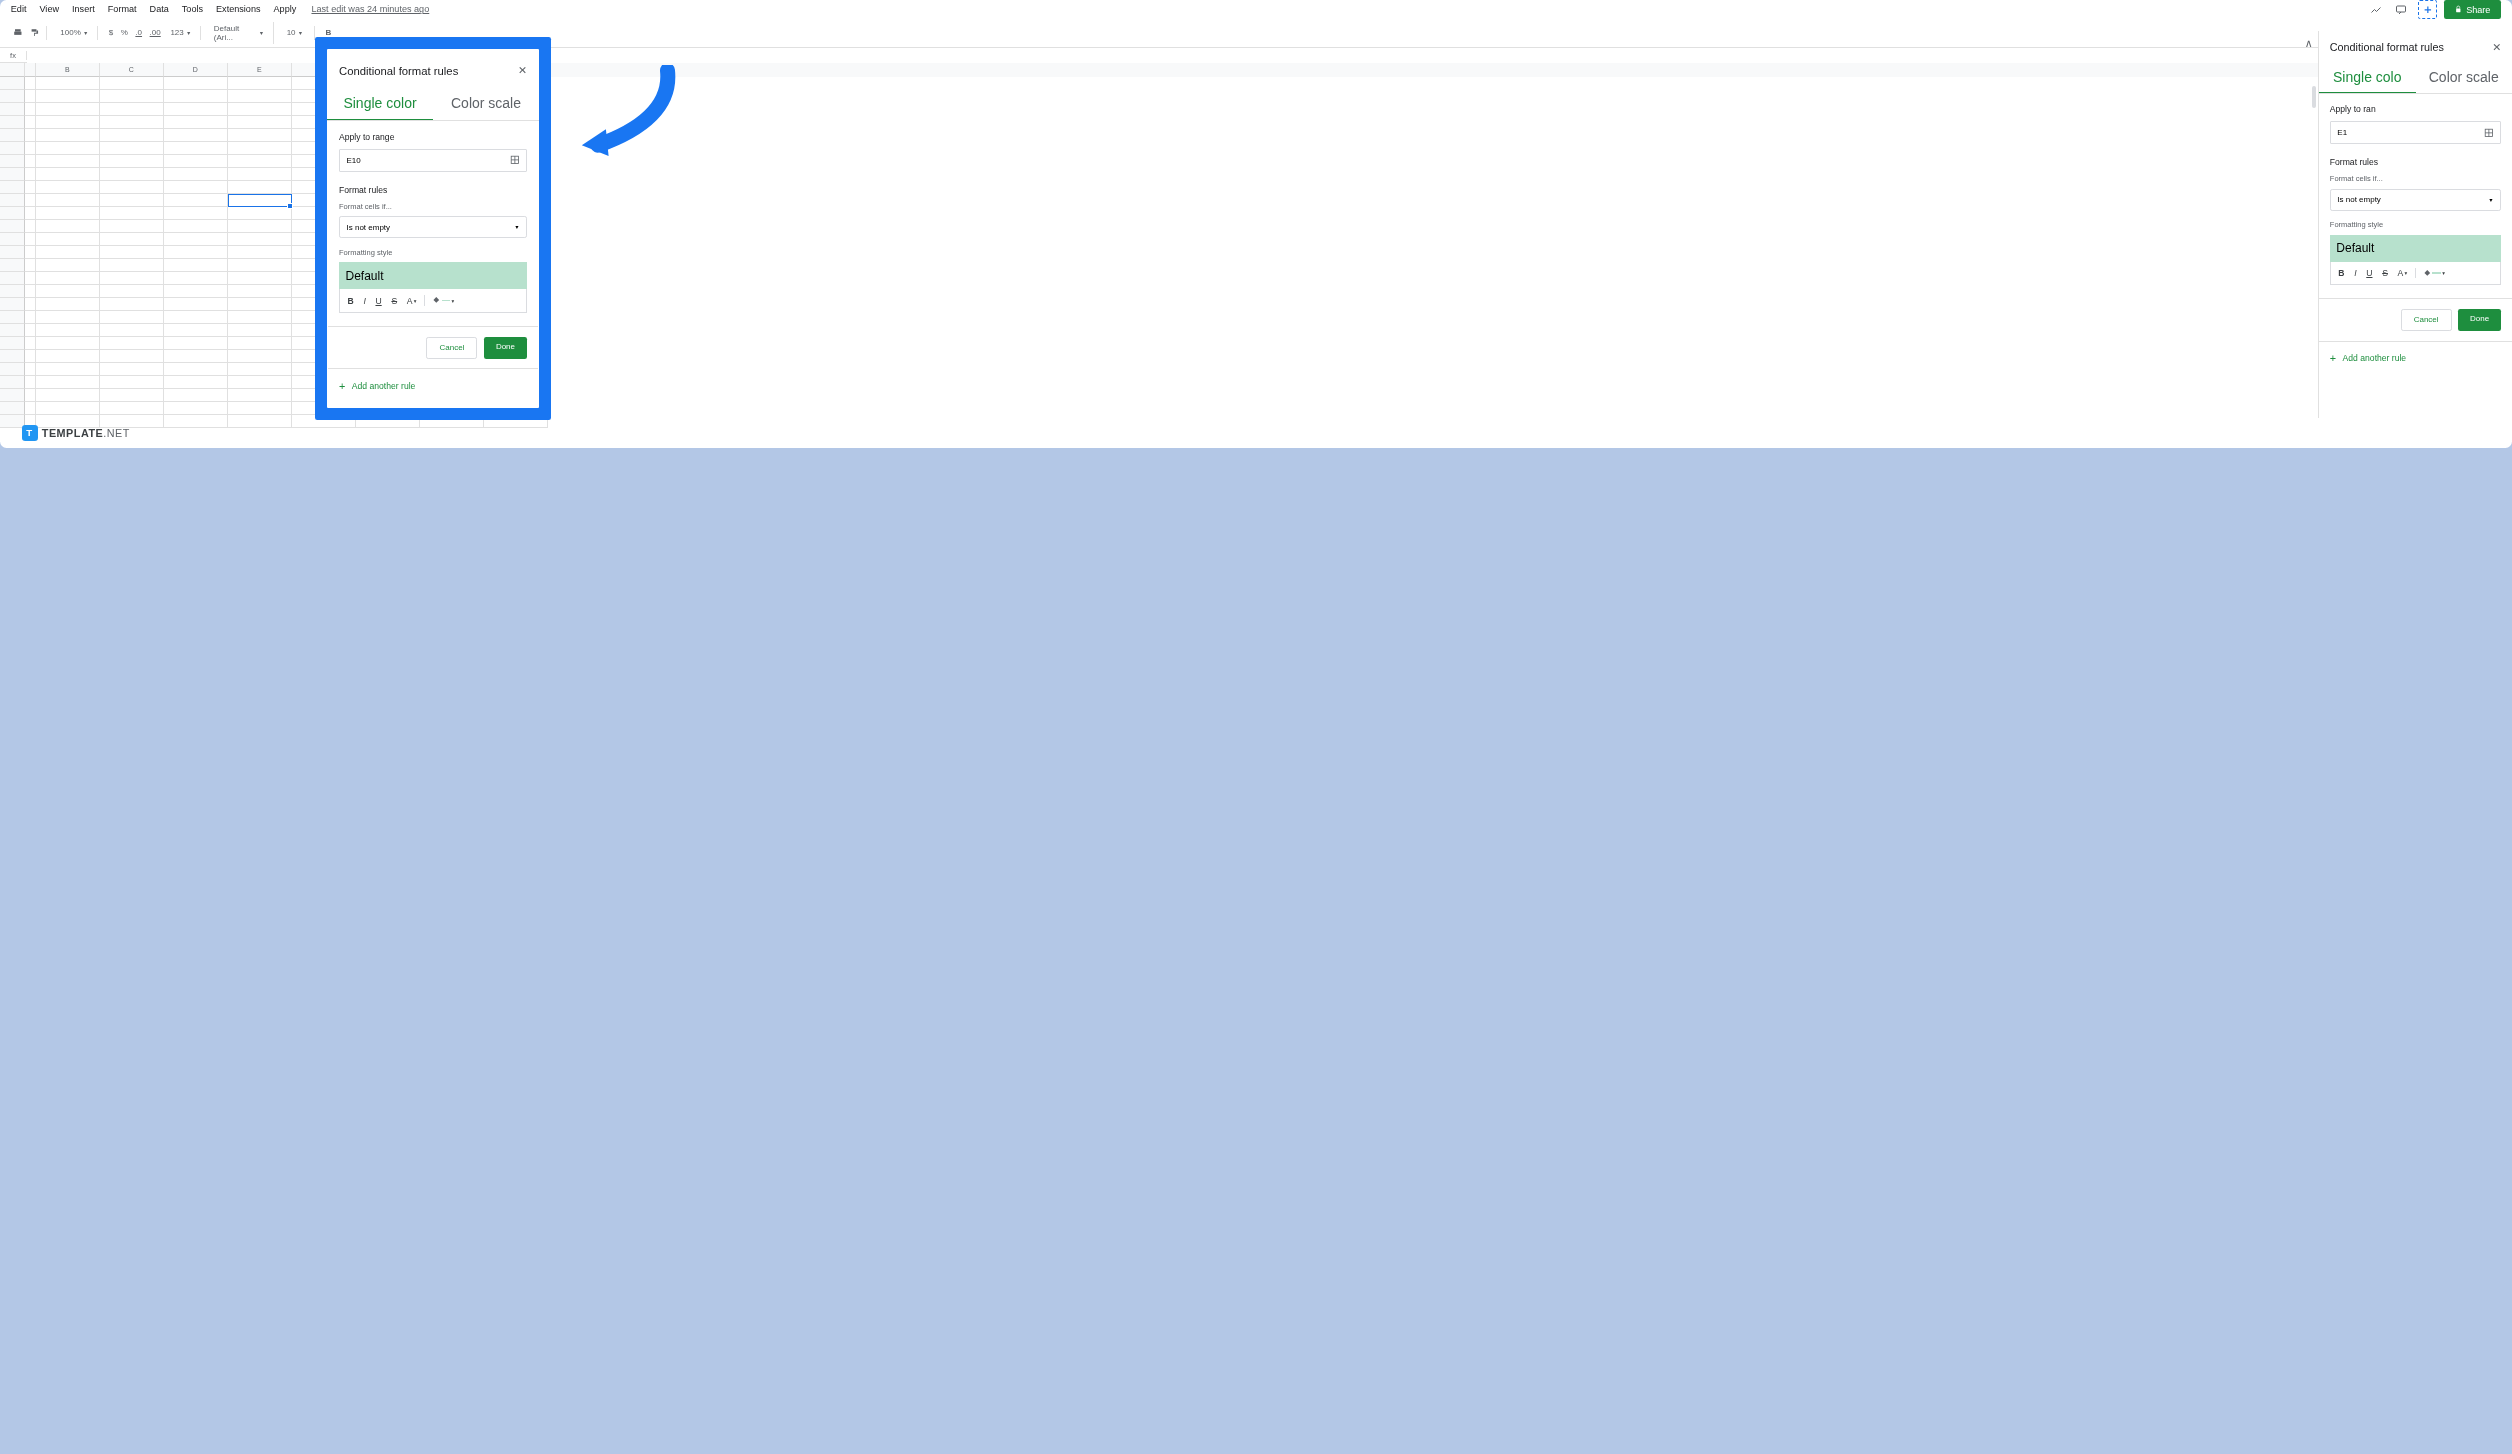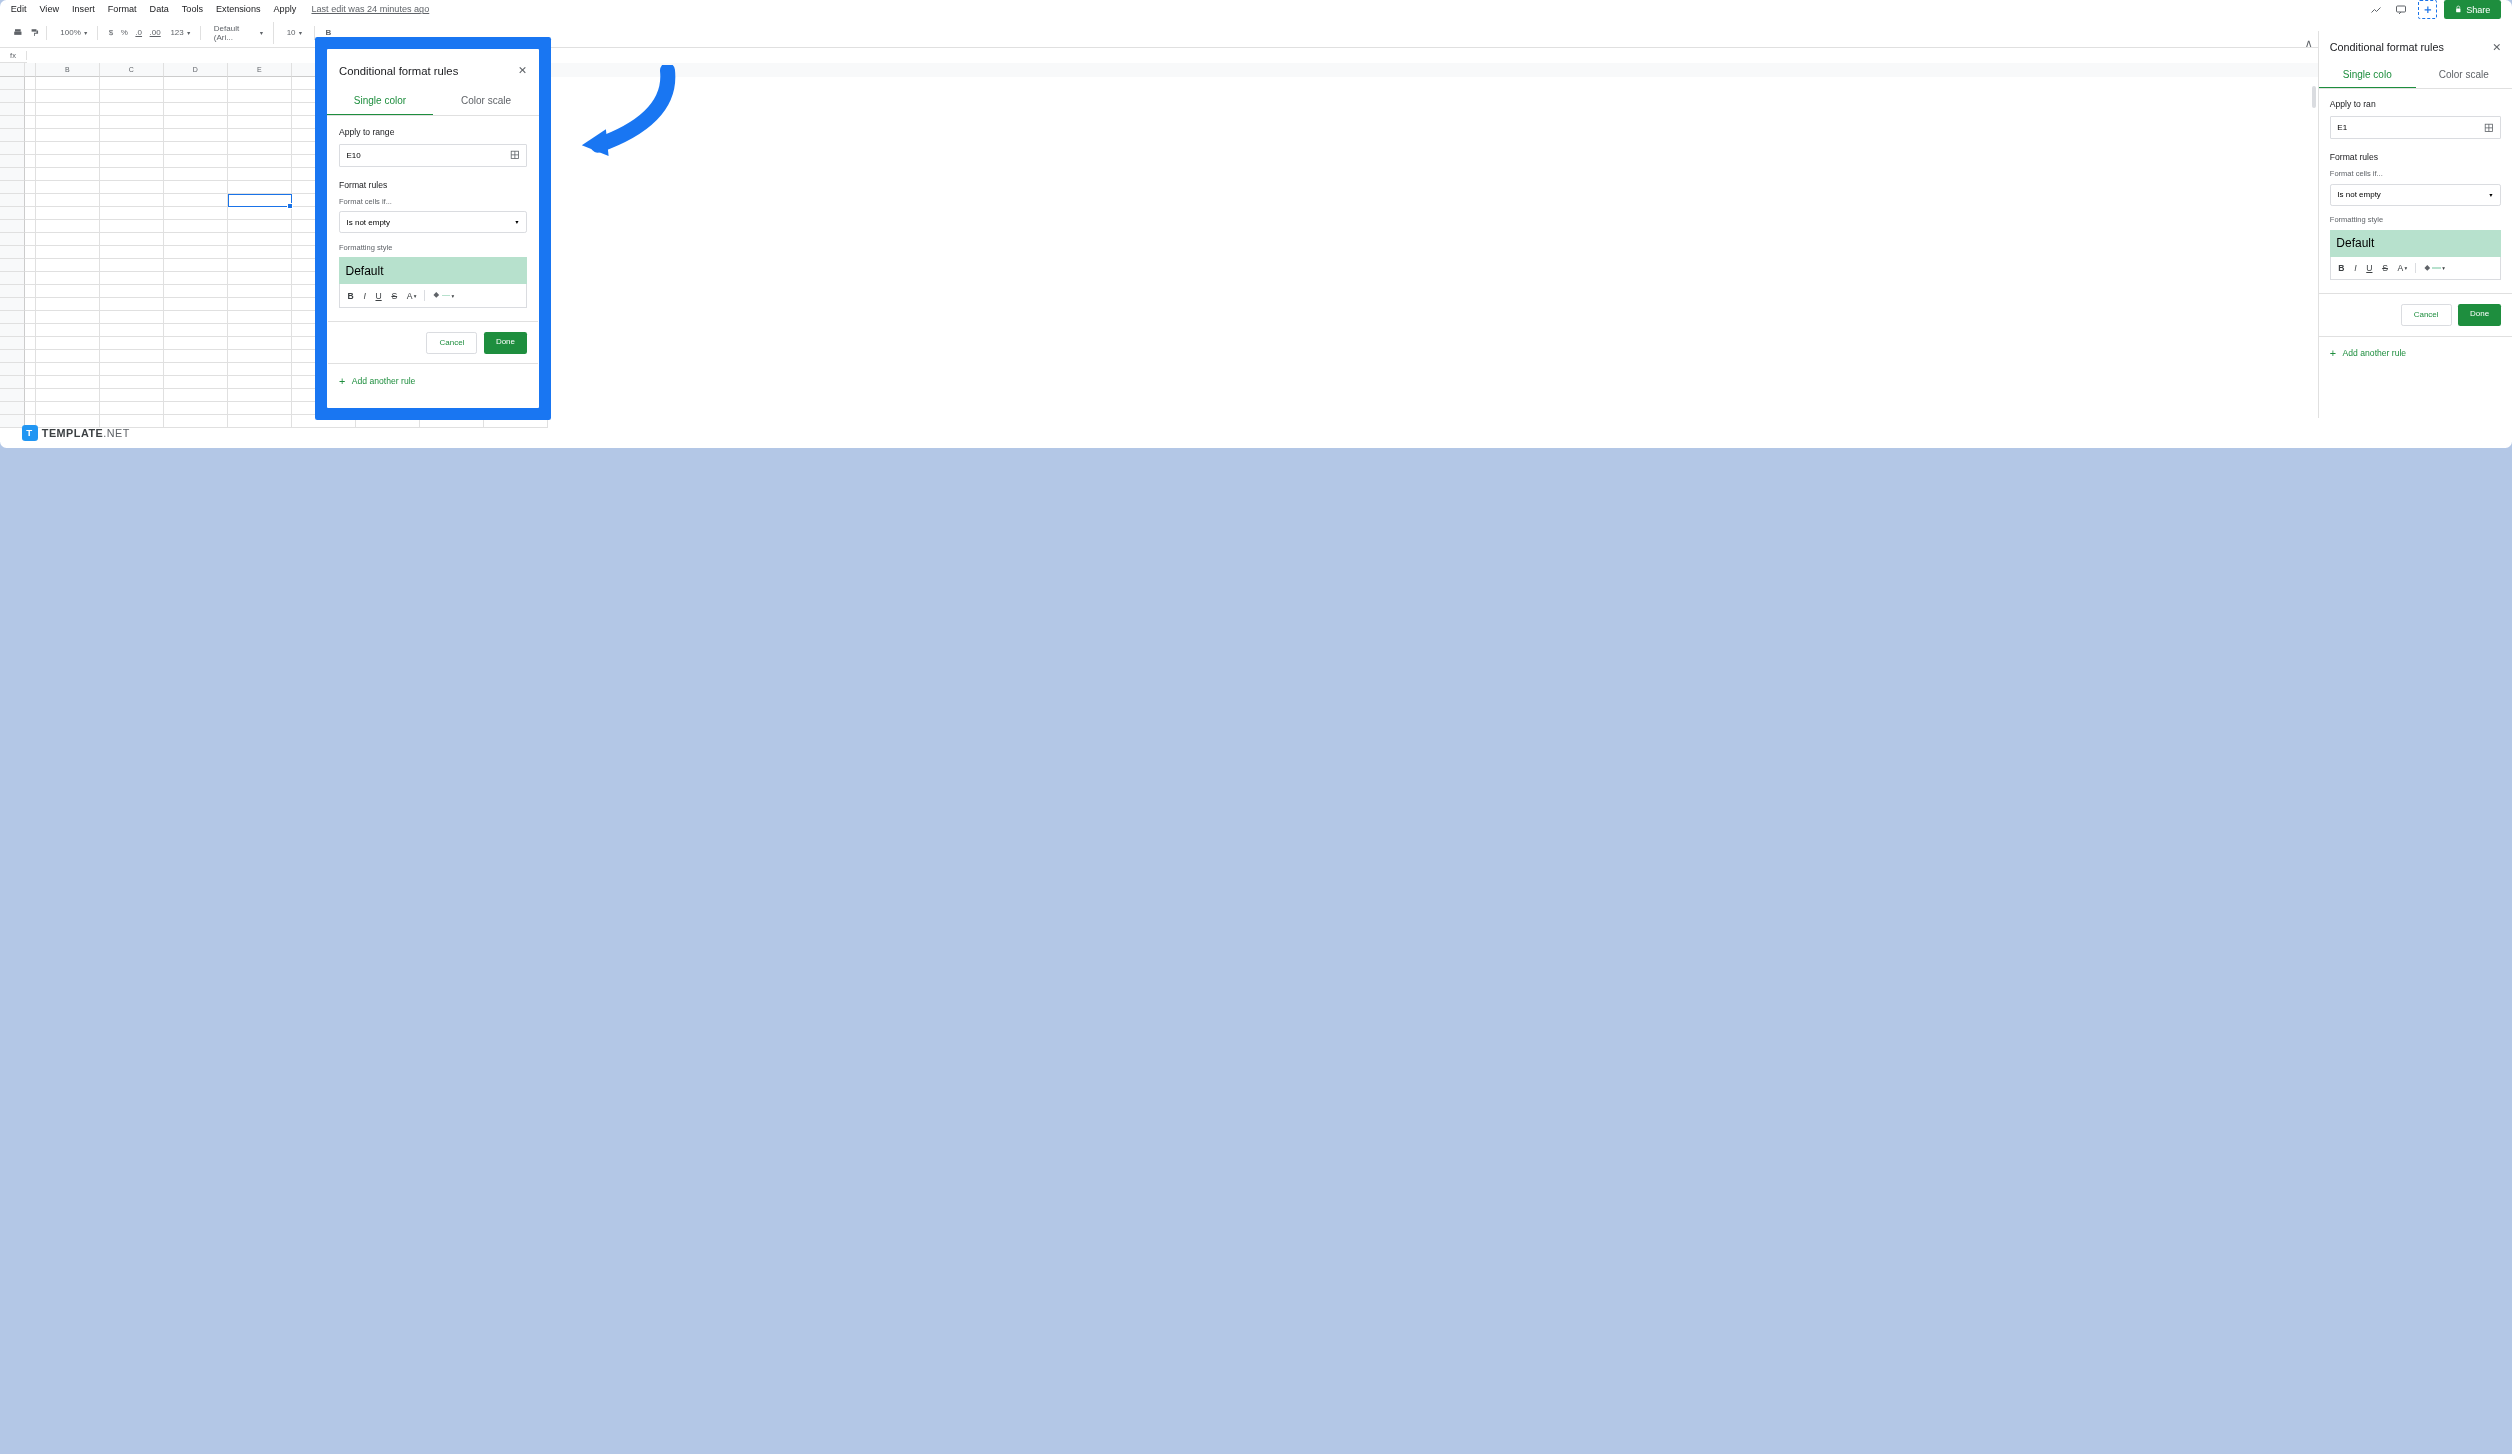--- a/index.html
+++ b/index.html
@@ -38,21 +38,21 @@
 .cell { width: 64px; border-right: 0.5px solid #e0e0e0; border-bottom: 0.5px solid #e0e0e0; }
 .cell.selected { border: 1.1px solid #1a73e8; position: relative; }
 .cell.selected::after { content: ''; position: absolute; right: -2.2px; bottom: -2.2px; width: 3.8px; height: 3.8px; background: #1a73e8; border: 0.5px solid #fff; }
 
 .sidebar { width: 194px; border-left: 0.5px solid #e0e0e0; background: #fff; position: absolute; right: 0; top: 31px; height: 387px; }
 .sidebar-header { display: flex; justify-content: space-between; align-items: center; padding: 9.7px 10.8px 7.5px; }
 .sidebar-title { font-size: 10.8px; color: #202124; }
 .close-x { font-size: 10.8px; cursor: pointer; color: #5f6368; }
 
 .tabs { display: flex; border-bottom: 0.5px solid #e0e0e0; }
-.tab { flex: 1; text-align: center; padding: 7.5px 0; font-size: 10px; cursor: pointer; color: #5f6368; }
+.tab { flex: 1; text-align: center; padding: 7.5px 0; font-size: 14px; cursor: pointer; color: #5f6368; }
 .tab.active { color: #1e8e3e; font-weight: 500; border-bottom: 1.6px solid #1e8e3e; }
 
 .panel-body { padding: 9.7px 10.8px; }
 .section-label { font-size: 8.6px; color: #202124; font-weight: 500; margin-bottom: 7.5px; }
 .sub-label { font-size: 7.5px; color: #5f6368; margin-bottom: 5.4px; }
 
 .range-input { display: flex; align-items: center; border: 0.5px solid #dadce0; border-radius: 1px; padding: 5.4px 6.5px; margin-bottom: 13px; }
 .range-input input { flex: 1; border: none; outline: none; font-size: 8px; }
 .grid-icon { width: 9.7px; height: 9.7px; color: #5f6368; }
 

